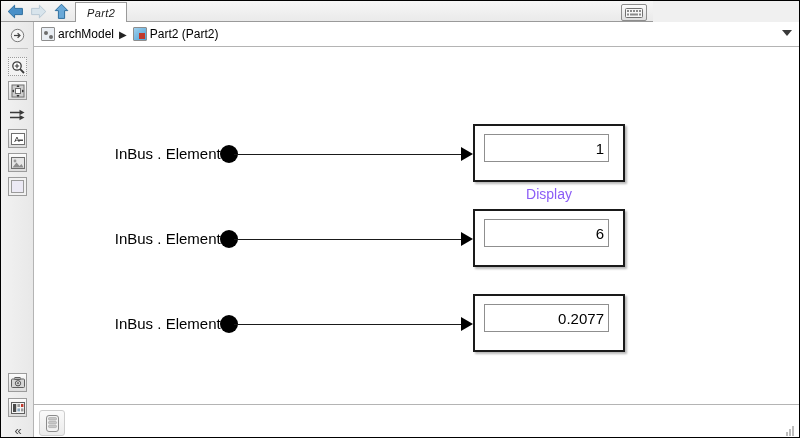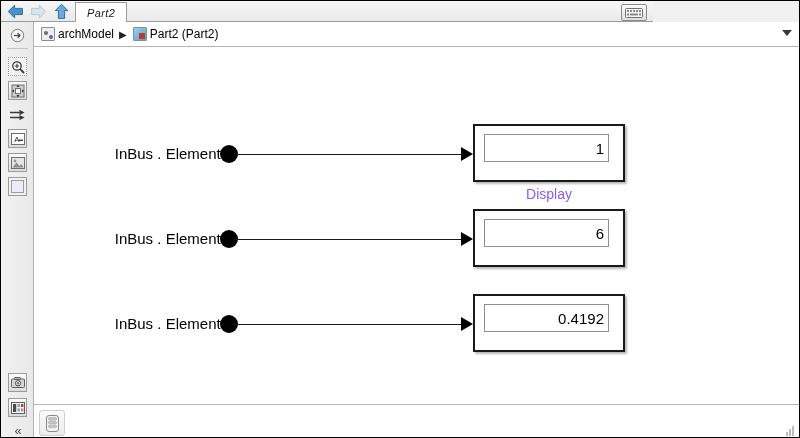--- a/index.html
+++ b/index.html
@@ -517,21 +517,21 @@
     </div>
 
     <div class="signal-row" style="top:262px;">
       <div class="signal-label" style="right:571px;">InBus . Element3</div>
       <div class="port-dot" style="left:186px;"></div>
       <div class="signal-line" style="left:200px;width:228px;"></div>
       <div class="signal-arrow" style="left:427px;"></div>
     </div>
 
     <div class="display-block" style="left:439px;top:247px;">
-      <div class="display-value">0.4192</div>
+      <div class="display-value">0.2077</div>
     </div>
   </div>
 
   <div id="statusbar">
     <div id="status-stack-btn">
       <svg width="13" height="17" viewBox="0 0 13 17" aria-hidden="true">
         <rect x="0.5" y="0.5" width="12" height="16" rx="2.5" fill="#f2f2f2" stroke="#8c8c8c"></rect>
         <rect x="2.5" y="2.6" width="8" height="2.4" rx="1" fill="#c9c9c9" stroke="#9c9c9c" stroke-width="0.6"></rect>
         <rect x="2.5" y="6.4" width="8" height="2.4" rx="1" fill="#c9c9c9" stroke="#9c9c9c" stroke-width="0.6"></rect>
         <rect x="2.5" y="10.2" width="8" height="2.4" rx="1" fill="#c9c9c9" stroke="#9c9c9c" stroke-width="0.6"></rect>

